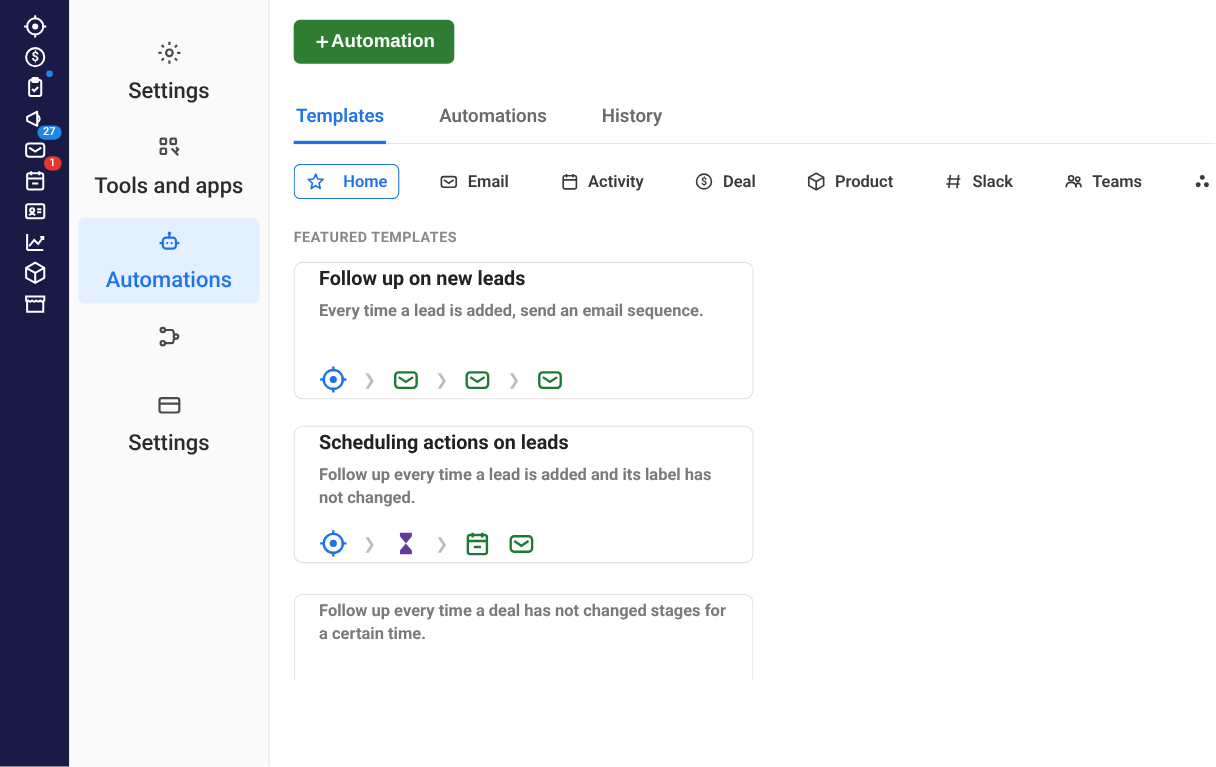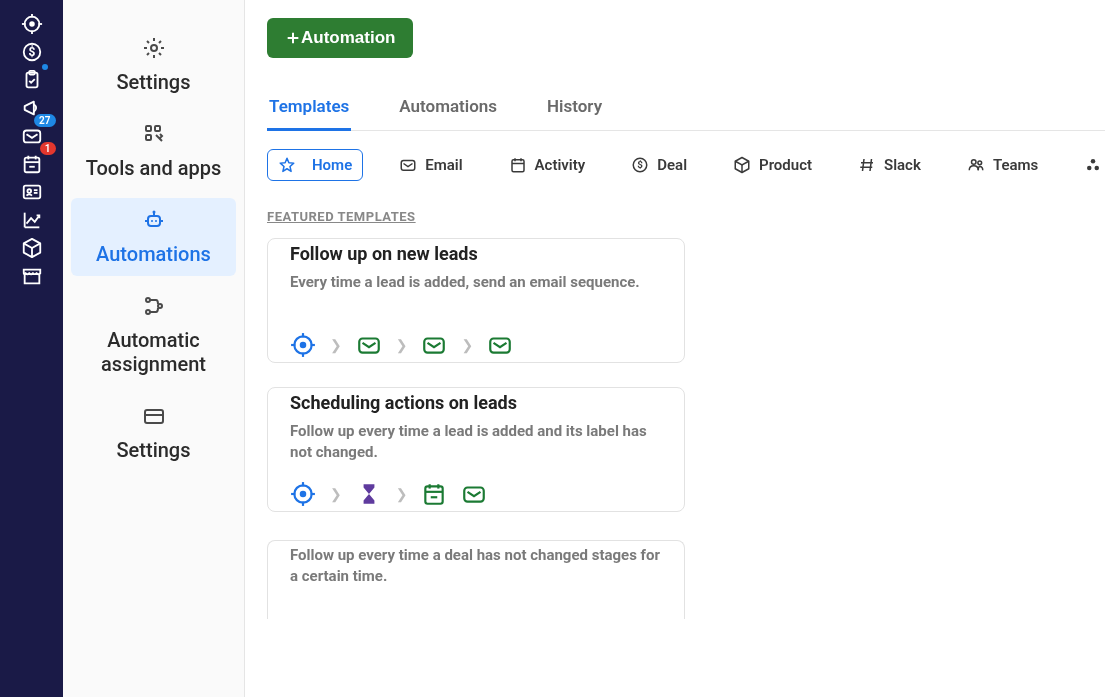--- a/index.html
+++ b/index.html
@@ -29,21 +29,21 @@
 
 .tabs { display: flex; gap: 46px; margin-top: 30px; border-bottom: 1px solid #e5e5e5; }
 .tab { padding: 8px 2px 12px; font-size: 17px; font-weight: 600; color: #6a6a6a; cursor: pointer; border-bottom: 3px solid transparent; margin-bottom: -1px; }
 .tab.active { color: #1e73e6; border-bottom-color: #1e73e6; }
 
 .filter-row { display: flex; gap: 26px; margin-top: 18px; overflow-x: hidden; }
 .filter-chip { display: inline-flex; align-items: center; gap: 8px; padding: 6px 10px; border-radius: 6px; font-size: 15px; font-weight: 600; color: #3a3a3a; cursor: pointer; white-space: nowrap; }
 .filter-chip.active { border: 1px solid #1e73e6; color: #1e73e6; gap: 16px; }
 .filter-chip svg { width: 18px; height: 18px; }
 
-.section-label { font-size: 13px; font-weight: 700; letter-spacing: 0.5px; color: #888; margin: 28px 0 14px; text-decoration: underline; }
+.section-label { font-size: 13px; font-weight: 700; letter-spacing: 0.5px; color: #888; margin: 28px 0 14px; }
 
 .cards { display: flex; gap: 24px; flex-wrap: wrap; }
 .card { width: 418px; border: 1px solid #e2e2e2; border-radius: 8px; padding: 4px 22px; background: #fff; }
 .card-title { font-size: 18px; font-weight: 700; color: #222; margin-bottom: 8px; }
 .card-desc { font-size: 15px; color: #7a7a7a; line-height: 1.4; margin-bottom: 18px; min-height: 42px; font-weight: bold; }
 .card-icons { display: flex; align-items: center; gap: 14px; }
 .flow-icon { display: inline-flex; }
 .flow-icon svg { width: 26px; height: 26px; }
 .chev { color: #bdbdbd; font-size: 14px; }
 
@@ -248,21 +248,20 @@
   <div class="sidebar-item active">
     <span class="sb-icon"><svg viewBox="0 0 24 24">
           <use href="#i-robot"></use>
         </svg></span>
     <span class="sidebar-item-label">Automations</span>
   </div>
   <div class="sidebar-item">
     <span class="sb-icon"><svg viewBox="0 0 24 24">
           <use href="#i-route"></use>
         </svg></span>
-    <span class="sidebar-item-label">Automatic assignment</span>
   </div>
   <div class="sidebar-item">
     <span class="sb-icon"><svg viewBox="0 0 24 24">
           <use href="#i-card"></use>
         </svg></span>
     <span class="sidebar-item-label">Settings</span>
   </div>
 </div>
 
 <div class="main">

